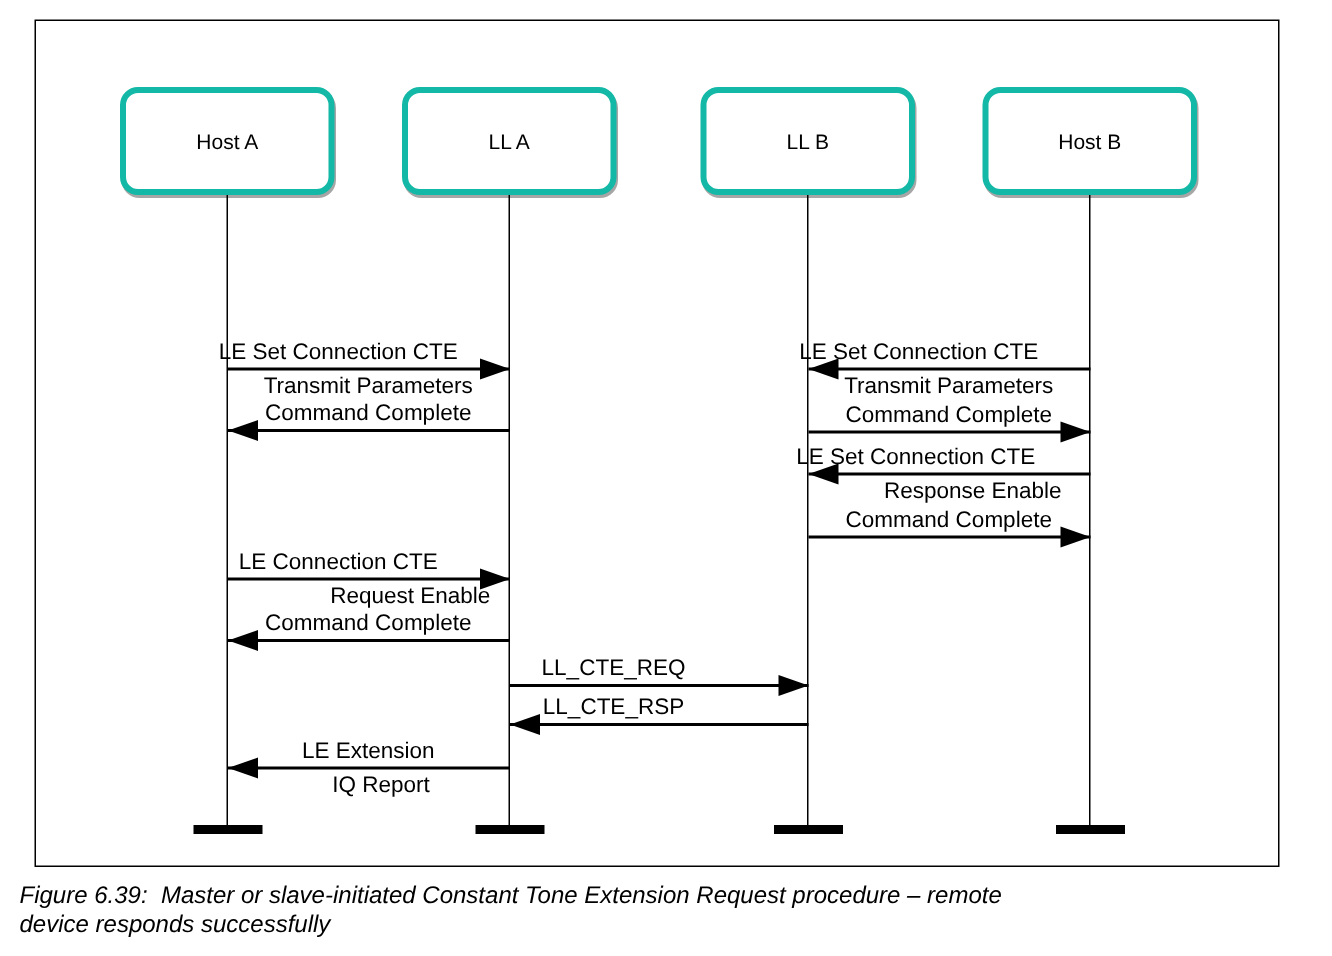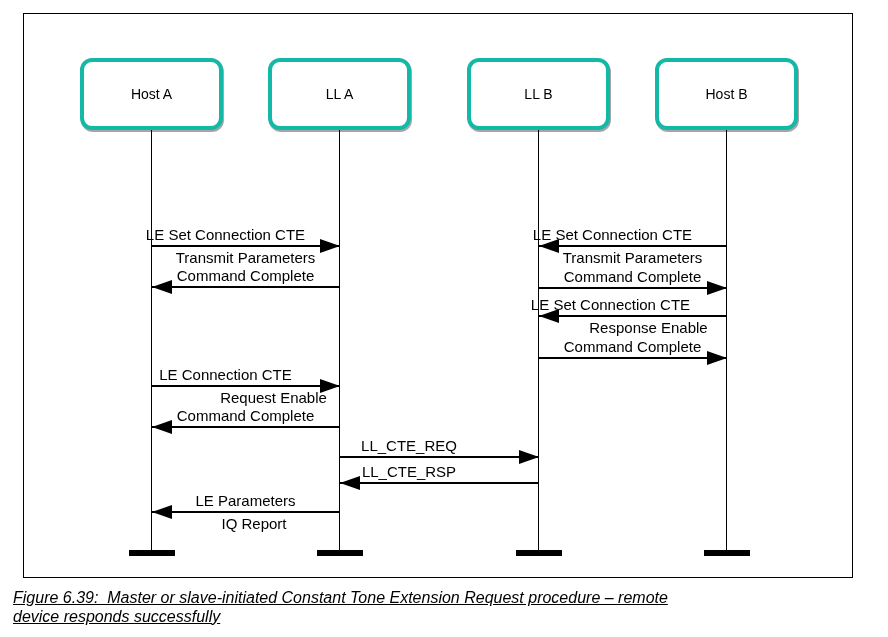--- a/index.html
+++ b/index.html
@@ -38,21 +38,21 @@
   .msg-head.left  { border-top: 7px solid transparent; border-bottom: 7px solid transparent; border-right: 20px solid #000; }
   .msg-label {
     position: absolute; font-size: 15px; line-height: 12px; white-space: nowrap;
     transform: translateX(-50%); z-index: 7; background: transparent;
   }
 
   .caption {
     position: absolute; left: 13px; top: 589px; width: 860px;
     font-size: 16px; font-style: italic; line-height: 18.5px;
   }
-  .caption div { white-space: pre; text-decoration: underline; }
+  .caption div { white-space: pre; }
 </style>
 </head>
 <body>
 
 <div id="diagram">
 
   <div class="frame"></div>
 
   <div class="actor" style="left:80px">
     <span>Host A</span>
@@ -129,21 +129,21 @@
         <span class="msg-label" style="left: 409px; top: 440px;">LL_CTE_REQ</span>
       </div>
       <div>
         <div class="msg-line" style="left: 339.5px; width: 199px; top: 482px;"></div>
         <div class="msg-head left" style="top: 476px; left: 339.5px;"></div>
         <span class="msg-label" style="left: 409px; top: 466px;">LL_CTE_RSP</span>
       </div>
       <div>
         <div class="msg-line" style="left: 151.5px; width: 188px; top: 511px;"></div>
         <div class="msg-head left" style="top: 505px; left: 151.5px;"></div>
-        <span class="msg-label" style="left: 245.5px; top: 495px;">LE Parameters</span>
+        <span class="msg-label" style="left: 245.5px; top: 495px;">LE Extension</span>
         <span class="msg-label" style="left: 245.5px; top: 518px; padding-left: 17px;">IQ Report</span>
       </div>
     </div>
 
   <div class="caption">
     <div>Figure 6.39:  Master or slave-initiated Constant Tone Extension Request procedure – remote</div>
     <div>device responds successfully</div>
   </div>
 
 </div>

